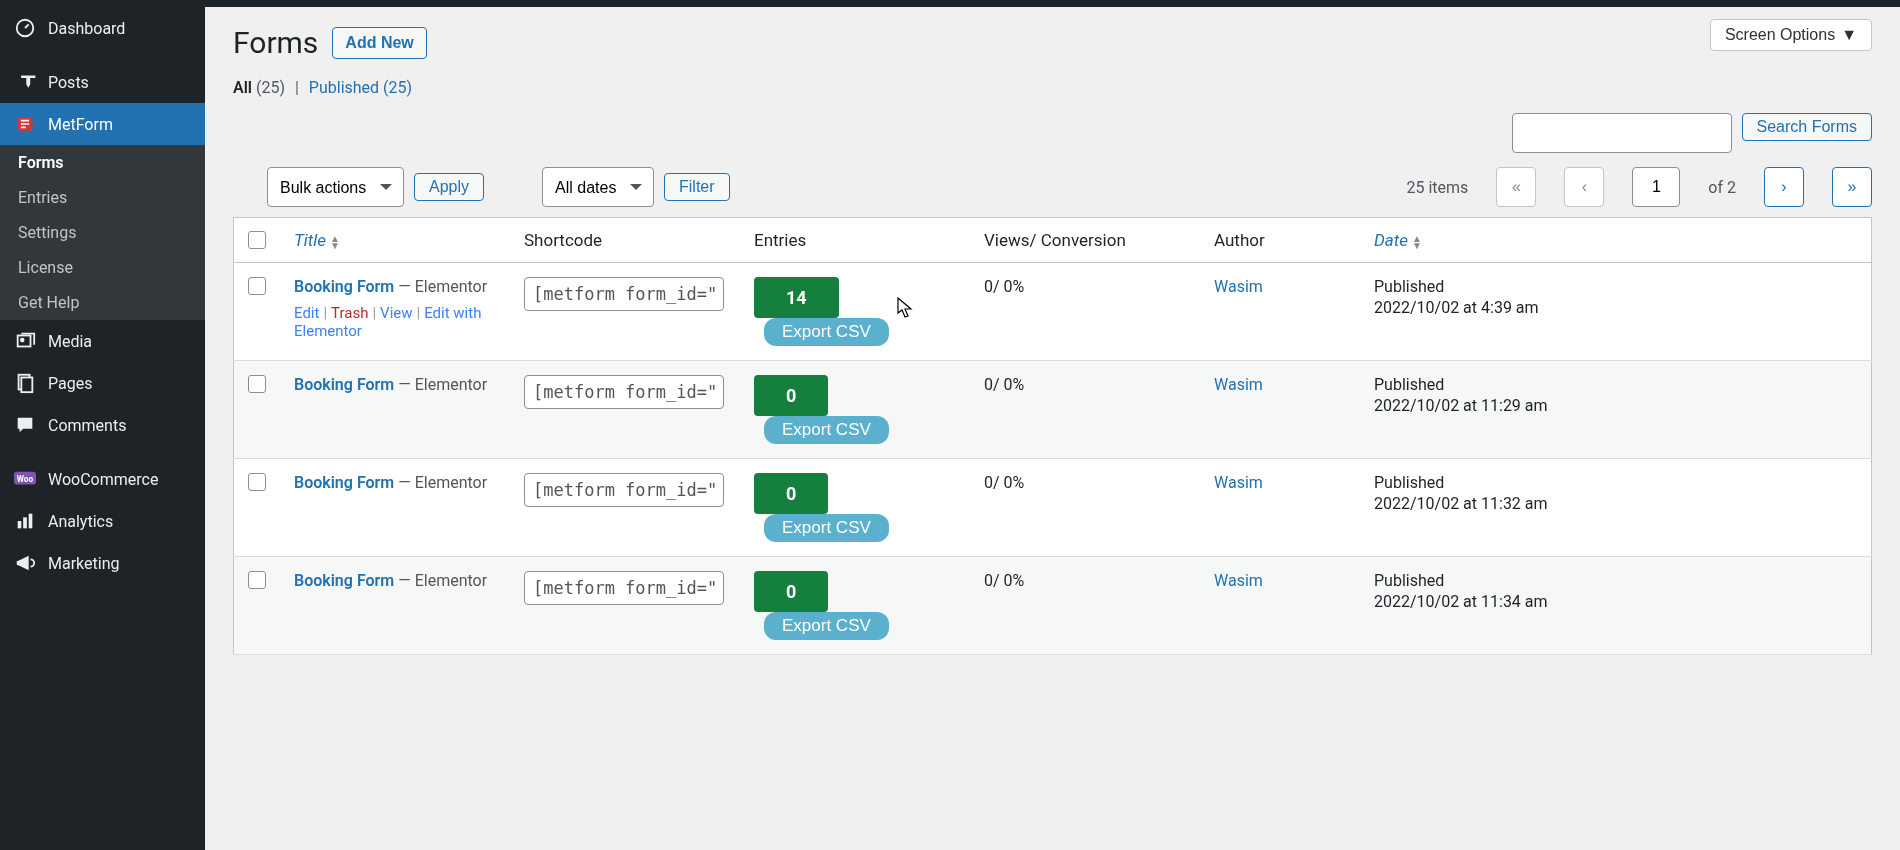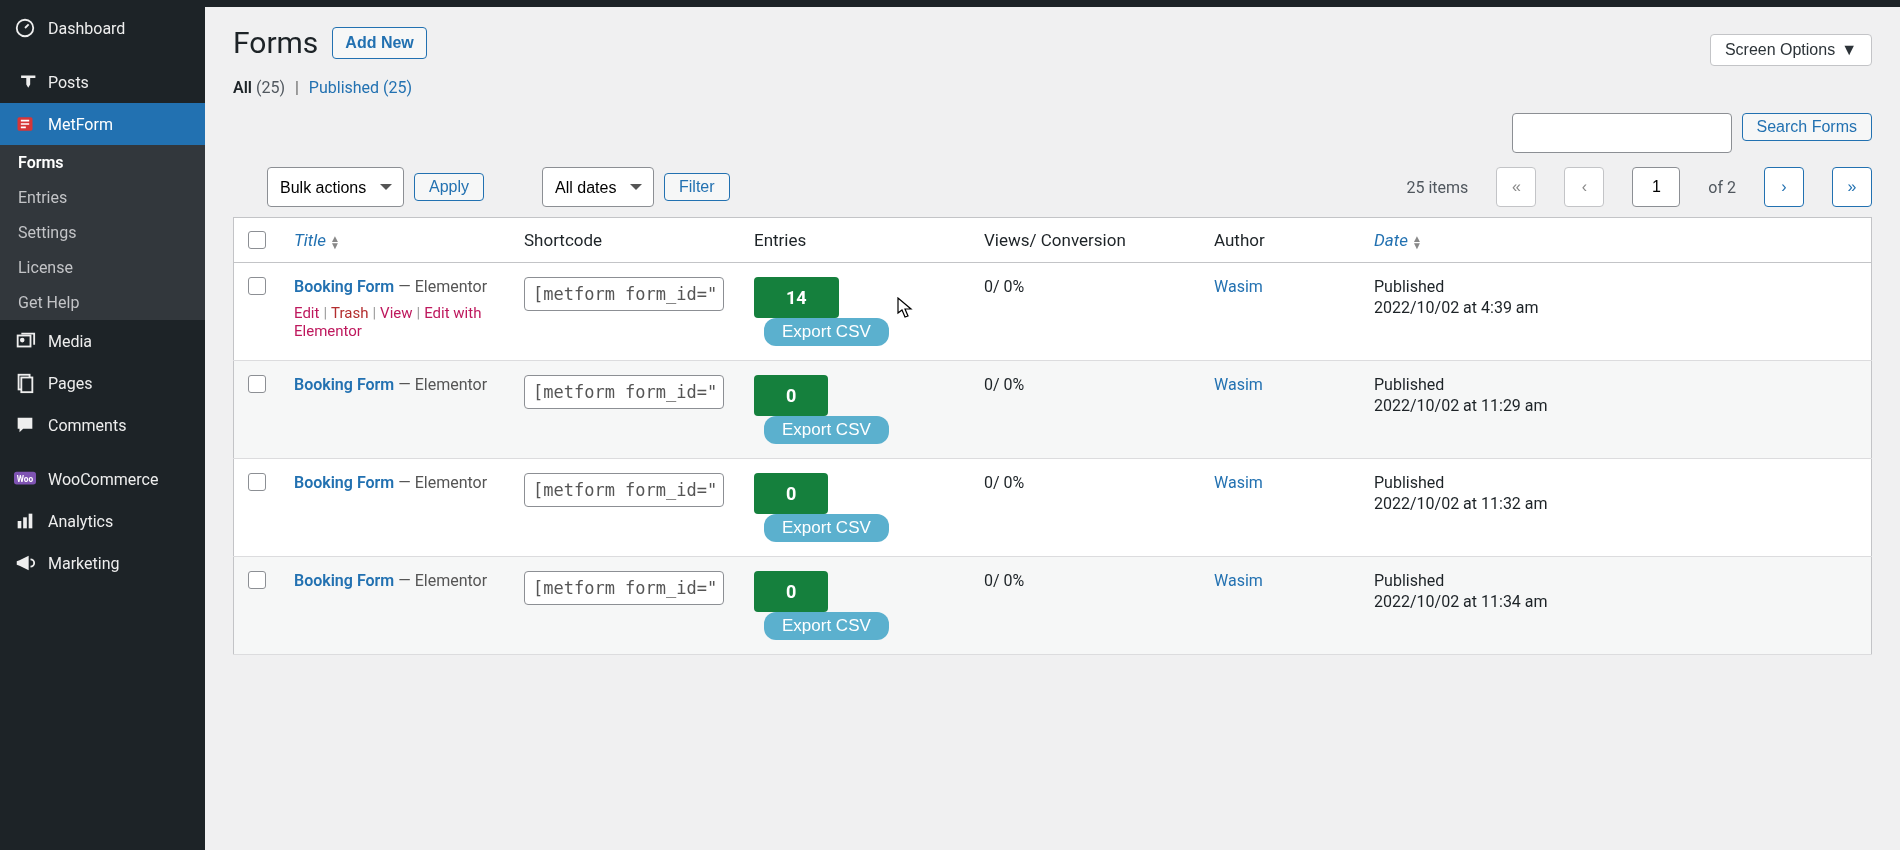--- a/index.html
+++ b/index.html
@@ -10,21 +10,21 @@
 .sidebar-item { display: flex; align-items: center; padding: 10px 14px; color: #eee; font-size: 16px; cursor: pointer; gap: 12px; }
 .sidebar-item.active { background: #2271b1; color: #fff; position: relative; }
 .sidebar-item.active::after { content: ''; position: absolute; right: -10px; top: 50%; transform: translateY(-50%); border: 10px solid transparent; border-right-color: #f0f0f1; }
 .sidebar-sub { background: #32373c; }
 .sidebar-sub-item { padding: 8px 14px 8px 18px; color: #c3c4c7; font-size: 16px; cursor: pointer; }
 .sidebar-sub-item.active { color: #fff; font-weight: 600; }
 .sidebar-icon { width: 22px; height: 22px; display: inline-flex; align-items: center; justify-content: center; flex-shrink: 0; }
 .sidebar-sep { height: 12px; }
 
 .content { flex: 1; padding: 18px 28px; position: relative; }
-.screen-options { position: absolute; top: 27px; right: 28px; }
+.screen-options { position: absolute; top: 12px; right: 28px; }
 .screen-options-btn { background: #fff; border: 1px solid #c3c4c7; border-radius: 4px; padding: 6px 14px; font-size: 16px; color: #2c3338; cursor: pointer; display: flex; align-items: center; gap: 6px; }
 .page-header { display: flex; align-items: center; gap: 14px; margin-bottom: 18px; }
 .page-title { font-size: 30px; font-weight: 400; }
 .add-new-btn { border: 1px solid #2271b1; color: #2271b1; background: #f6f7f7; border-radius: 4px; padding: 6px 12px; font-size: 16px; font-weight: 600; cursor: pointer; }
 .filter-links { margin-bottom: 16px; font-size: 16px; }
 .filter-links a { color: #2271b1; text-decoration: none; }
 .filter-links .sep { color: #666; margin: 0 6px; }
 .filter-links .current { color: #1d2327; font-weight: 600; }
 .filter-links .count { color: #50575e; }
 
@@ -48,21 +48,21 @@
 table.wp-list th { text-align: left; padding: 12px 14px; font-weight: 400; font-size: 17px; border-bottom: 1px solid #c3c4c7; }
 table.wp-list th a { color: #2271b1; text-decoration: none; font-style: italic; }
 table.wp-list td { padding: 14px; vertical-align: top; font-size: 16px; border-bottom: 1px solid #dcdcde; }
 table.wp-list tr:nth-child(even) td { background: #f6f7f7; }
 .th-sort { display: inline-flex; flex-direction: column; margin-left: 4px; font-size: 10px; line-height: 7px; color: #888; vertical-align: middle; }
 .check-col { width: 40px; }
 .checkbox { width: 18px; height: 18px; border: 1px solid #8c8f94; border-radius: 3px; background: #fff; cursor: pointer; }
 .row-title { color: #2271b1; font-weight: 600; text-decoration: none; }
 .row-title-suffix { color: #555; font-weight: 400; }
 .row-actions { margin-top: 8px; font-size: 15px; }
-.row-actions a { color: #be185d; text-decoration: none; }
+.row-actions a { color: #3b82f6; text-decoration: none; }
 .row-actions .trash { color: #b32d2e; }
 .row-actions .sep { color: #999; margin: 0 4px; }
 .shortcode-input { border: 1px solid #8c8f94; border-radius: 4px; padding: 6px 8px; font-size: 17px; font-family: monospace; width: 200px; color: #555; background: #fff; }
 .entries-badge { display: inline-block; background: #15803d; color: #fff; border-radius: 4px; padding: 10px 32px; font-size: 18px; font-weight: 700; }
 .export-btn { display: inline-block; background: #5bb0ce; color: #fff; border-radius: 12px; padding: 4px 18px; font-size: 17px; border: none; cursor: pointer; margin-left: 10px; }
 .author-link { color: #2271b1; text-decoration: none; }
 .date-cell-status { margin-bottom: 2px; }
 .cursor-img { position: absolute; pointer-events: none; }
 </style>
 </head>

